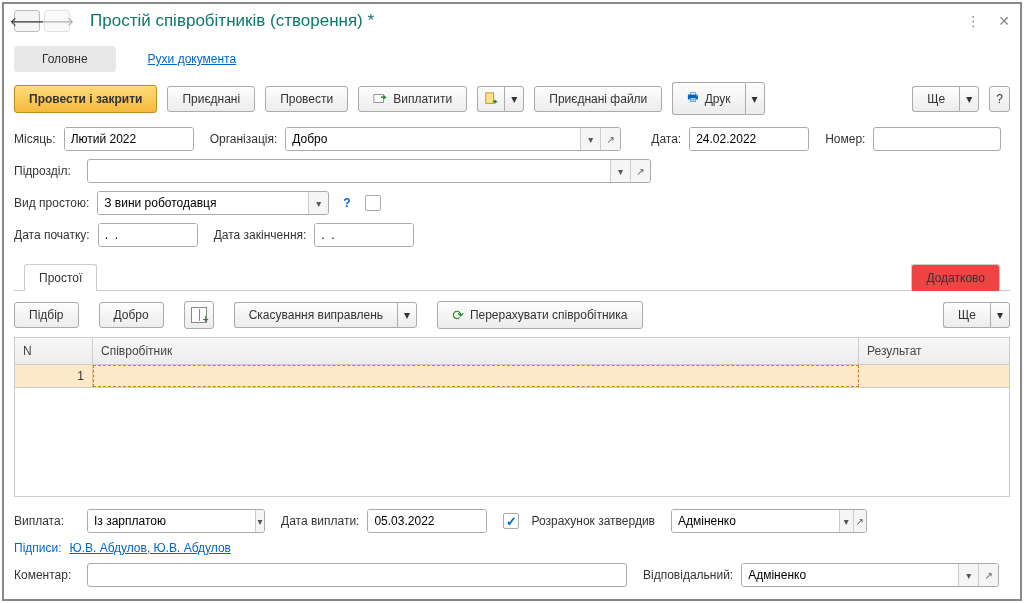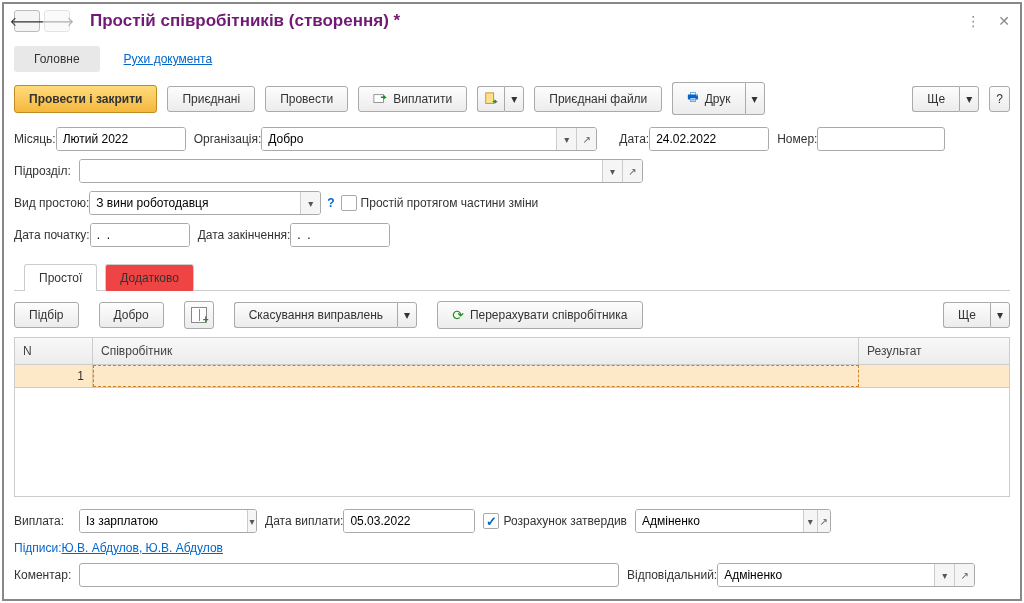--- a/index.html
+++ b/index.html
@@ -2,44 +2,44 @@
 <html><head>
 <meta charset="utf-8">
 <style>
 * { box-sizing: border-box; margin: 0; padding: 0; }
 body { font-family: Arial, sans-serif; font-size: 12px; color: #333; background: #fff; }
 .window { border: 2px solid #888; width: 1020px; height: 599px; margin: 2px; position: relative; background: #fff; }
 .header { display: flex; align-items: center; padding: 6px 10px; }
 .nav-btns { display: flex; gap: 4px; margin-right: 20px; }
 .nav-btn { width: 26px; height: 22px; border: 1px solid #bbb; background: #f5f5f5; border-radius: 3px; display: flex; align-items: center; justify-content: center; cursor: pointer; font-size: 13px; }
 .nav-btn:last-child { opacity: 0.4; }
-.title { font-size: 17px; font-weight: bold; color: #701a75; flex: 1; }
+.title { font-size: 17px; font-weight: normal; color: #0f766e; flex: 1; }
 .header-icons { display: flex; gap: 18px; color: #888; }
 .header-icon { cursor: pointer; font-size: 14px; }
 .tabs-top { display: flex; gap: 4px; padding: 0 10px; margin-top: 8px; }
-.tab-top { padding: 6px 20px; border-radius: 3px; cursor: pointer; color: #0066cc; }
+.tab-top { padding: 6px 28px; border-radius: 3px; cursor: pointer; color: #0066cc; }
 .tab-top.active { background: #e8e8e8; color: #333; }
 .toolbar { display: flex; gap: 10px; padding: 10px 10px 8px; align-items: center; }
 .btn { border: 1px solid #aaa; background: linear-gradient(#fdfdfd, #ececec); border-radius: 3px; padding: 5px 14px; cursor: pointer; font-size: 12px; display: flex; align-items: center; gap: 6px; }
 .btn-primary { background: linear-gradient(#ffdb7a, #f5b83d); border-color: #c28b1f; font-weight: bold; padding: 6px 14px; }
 .btn-small { padding: 5px 6px; }
 .btn-split { display: flex; }
 .btn-split .btn-main { border-radius: 3px 0 0 3px; border-right: none; }
 .btn-split .btn-arrow { border-radius: 0 3px 3px 0; padding: 5px 6px; }
 .spacer { flex: 1; }
-.form-row { display: flex; align-items: center; padding: 4px 10px; }
+.form-row { display: flex; align-items: center; padding: 4px 10px; gap: 8px; }
 .label { color: #333; white-space: nowrap; }
 .input { border: 1px solid #aaa; border-radius: 3px; padding: 3px 6px; height: 24px; font-size: 12px; background: #fff; }
 .input-group { display: flex; border: 1px solid #aaa; border-radius: 3px; height: 24px; overflow: hidden; background: #fff; }
 .input-group input { border: none; padding: 0 6px; flex: 1; font-size: 12px; outline: none; }
 .input-group .ig-btn { border: none; border-left: 1px solid #ccc; background: #f5f5f5; width: 20px; display: flex; align-items: center; justify-content: center; cursor: pointer; font-size: 10px; color: #555; }
 .checkbox { width: 16px; height: 16px; border: 1px solid #aaa; border-radius: 2px; display: inline-flex; align-items: center; justify-content: center; cursor: pointer; margin-right: 4px; }
 .checkbox.checked::after { content: "✓"; color: #0066cc; font-weight: bold; font-size: 13px; }
 .help-icon { color: #0066cc; font-weight: bold; cursor: pointer; padding: 0 6px; }
-.sub-tabs { display: flex; padding: 8px 10px 0; border-bottom: 1px solid #ccc; margin: 4px 10px 0; gap: 8px; }
+.sub-tabs { display: flex; padding: 8px 10px 0; border-bottom: 1px solid #ccc; margin: 4px 10px 0; gap: 19px; justify-content: space-between; }
 .sub-tab { padding: 6px 14px; border: 1px solid #ccc; border-bottom: none; border-radius: 3px 3px 0 0; background: #ef4444; cursor: pointer; position: relative; top: 1px; }
 .sub-tab.active { background: #fff; }
 .sub-toolbar { display: flex; gap: 20px; padding: 10px 10px 8px; align-items: center; }
 .table-wrap { margin: 0 10px; border: 1px solid #ccc; height: 160px; }
 .table-header { display: flex; background: linear-gradient(#f8f8f8, #ececec); border-bottom: 1px solid #ccc; }
 .th { padding: 6px 8px; border-right: 1px solid #ccc; font-size: 12px; color: #444; }
 .th-n { width: 78px; text-align: left; }
 .th-emp { flex: 1; }
 .th-res { width: 150px; border-right: none; }
 .table-row { display: flex; background: #fde9c8; border-bottom: 1px solid #ccc; }
@@ -145,21 +145,20 @@
   </div>
 
   <div class="form-row">
     <span class="label">Вид простою:</span>
     <div class="input-group" style="width:232px">
       <input value="З вини роботодавця" style="">
       <div class="ig-btn">▾</div>
     </div>
     <span class="help-icon">?</span>
     <span class="checkbox"></span>
-    <span class="label">Простій протягом частини зміни</span>
   </div>
 
   <div class="form-row">
     <span class="label">Дата початку:</span>
     <div class="input-group" style="width:100px">
       <input value=".  ." style="">
 
     </div>
     <span class="label" style="margin-left:8px">Дата закінчення:</span>
     <div class="input-group" style="width:100px">
@@ -208,21 +207,21 @@
   </div>
 
   <div class="bottom">
     <div class="form-row">
       <span class="label" style="width:65px">Виплата:</span>
       <div class="input-group" style="width:178px">
         <input value="Із зарплатою" style="">
         <div class="ig-btn">▾</div>
       </div>
       <span class="label" style="margin-left:8px">Дата виплати:</span>
-      <div class="input-group" style="width:132px">
+      <div class="input-group" style="width:120px">
         <input value="05.03.2022" style="">
 
       </div>
       <span class="checkbox checked" style="margin-left:8px"></span>
       <span class="label">Розрахунок затвердив</span>
       <div class="input-group" style="width:196px;margin-left:8px">
         <input value="Адміненко" style="">
         <div class="ig-btn">▾</div>
         <div class="ig-btn">↗</div>
       </div>

